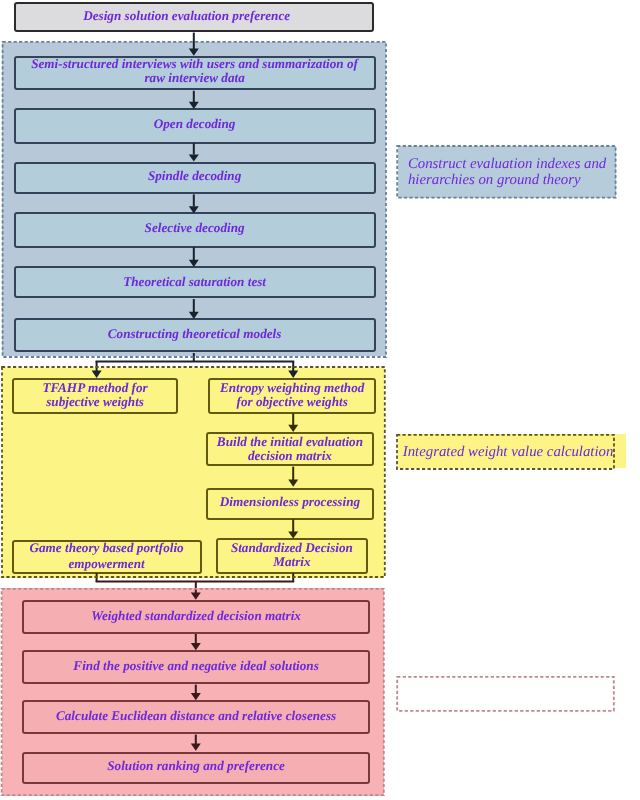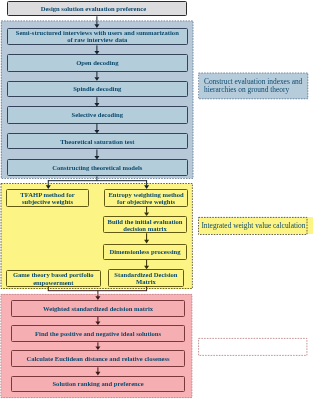--- a/index.html
+++ b/index.html
@@ -1,18 +1,18 @@
 <!DOCTYPE html>
 <html><head>
 <meta charset="utf-8">
 <style>
   html,body{margin:0;padding:0;background:#ffffff;}
   body{width:313px;height:400px;overflow:hidden;}
   #page{position:relative;width:313px;height:400px;background:#ffffff;
-        font-family:"Liberation Serif",serif;font-weight:bold;color:#0c4a6e;}
+        font-family:"Liberation Serif",serif;font-weight:bold;color:#6d28d9;font-style:italic;}
 
   .node{position:absolute;box-sizing:border-box;display:flex;align-items:center;
         justify-content:center;text-align:center;line-height:1.08;font-size:6.6px;
         padding:0 0.5px;}
   .node > span{display:block;}
   .sect{position:absolute;box-sizing:border-box;}
   .note{position:absolute;box-sizing:border-box;display:flex;align-items:center;
         justify-content:flex-start;text-align:left;line-height:1.12;font-size:7.4px;font-weight:normal;
         padding-left:5.4px;}
 

